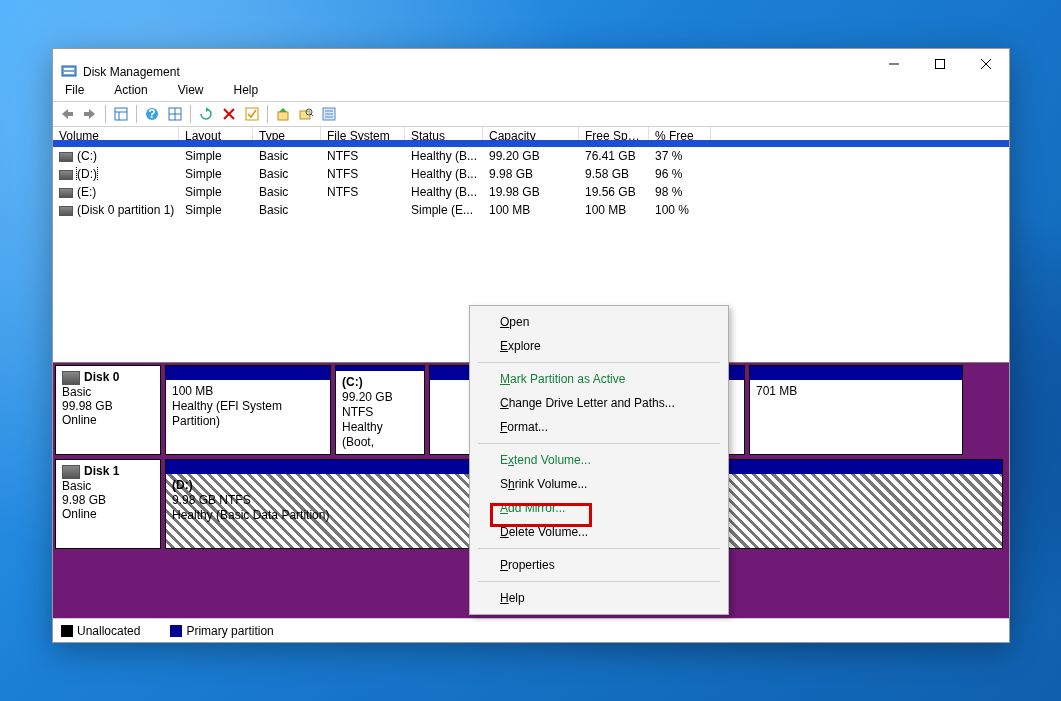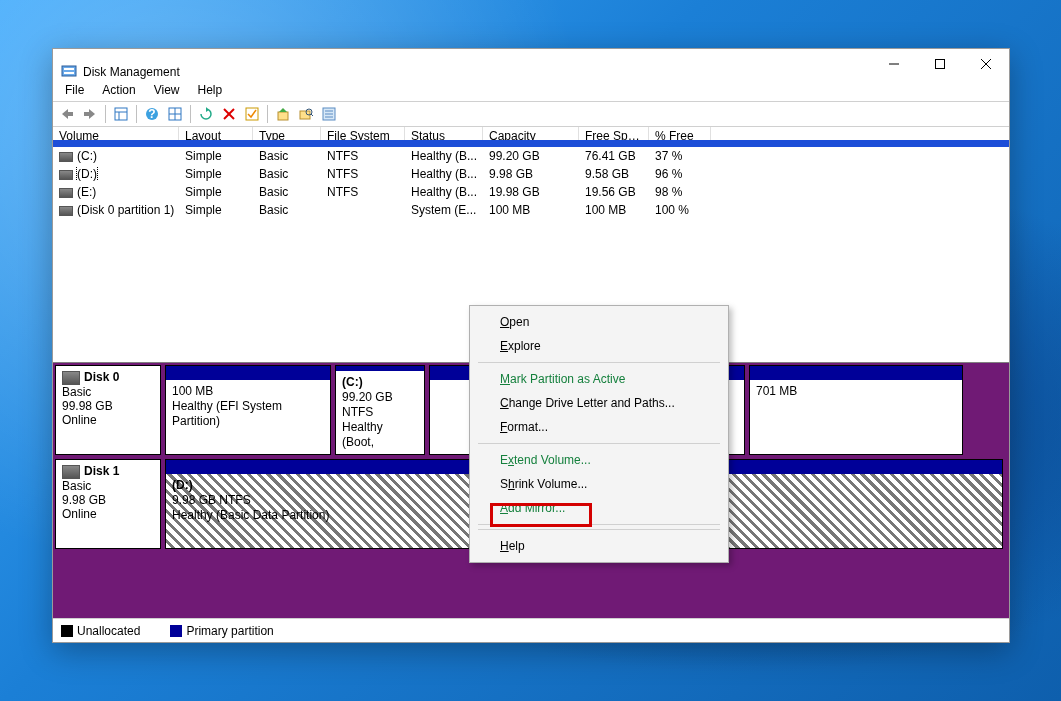--- a/index.html
+++ b/index.html
@@ -7,21 +7,21 @@
 .bg-swirl{position:absolute;inset:0;background:
  radial-gradient(circle at 15% 20%,rgba(255,255,255,.25) 0 2%,transparent 40%),
  radial-gradient(ellipse 80% 60% at 70% 60%,rgba(8,60,130,.5) 0 30%,transparent 60%);
  pointer-events:none;}
 .window{position:absolute;left:52px;top:48px;width:958px;height:595px;background:#fff;border:1px solid #9a9a9a;box-shadow:0 8px 30px rgba(0,0,0,.3);display:flex;flex-direction:column;}
 .titlebar{height:30px;display:flex;align-items:flex-end;padding:0 0 0 8px;}
 .titlebar .ticon{width:16px;height:16px;margin-right:6px;display:inline-flex;align-items:center;justify-content:center;}
 .titlebar .title{flex:0 0 auto;}
 .titlebar .spacer{flex:1;}
 .winbtn{width:46px;height:30px;display:flex;align-items:center;justify-content:center;}
-.menubar{height:22px;display:flex;align-items:center;padding:0 4px;gap:2px;}
+.menubar{height:22px;display:flex;align-items:center;padding:0 4px;gap:14px;}
 .menubar .menuitem{padding:2px 8px;}
 .toolbar{height:26px;border-top:1px solid #d0d0d0;border-bottom:1px solid #d0d0d0;display:flex;align-items:center;padding:0 4px;gap:3px;}
 .toolsep{width:1px;height:18px;background:#c0c0c0;margin:0 2px;}
 .tbtn{width:20px;height:20px;display:flex;align-items:center;justify-content:center;border:1px solid transparent;}
 .content{flex:1;display:flex;flex-direction:column;border-left:0;border-right:0;}
 .listpane{height:236px;border-bottom:1px solid #808080;overflow:hidden;background:#fff;}
 .listhead{display:flex;height:20px;border-bottom:7px solid #1d4ed8;background:#fff;}
 .listhead .col{border-right:1px solid #e0e0e0;padding:2px 6px;white-space:nowrap;overflow:hidden;text-overflow:ellipsis;font-weight:400;}
 .listrows{}
 .listrow{display:flex;height:18px;align-items:center;}
@@ -214,21 +214,21 @@
             <div class="cell c-stat">Healthy (B...</div>
             <div class="cell c-cap">19.98 GB</div>
             <div class="cell c-free">19.56 GB</div>
             <div class="cell c-pct">98 %</div>
           </div>
           <div class="listrow">
             <div class="cell c-vol"><span class="vicon"></span><span class="volname">(Disk 0 partition 1)</span></div>
             <div class="cell c-lay">Simple</div>
             <div class="cell c-type">Basic</div>
             <div class="cell c-fs"></div>
-            <div class="cell c-stat">System (E...</div>
+            <div class="cell c-stat">Simple (E...</div>
             <div class="cell c-cap">100 MB</div>
             <div class="cell c-free">100 MB</div>
             <div class="cell c-pct">100 %</div>
           </div>
         </div>
     </div>
 
     <div class="gridpane" id="gridpane">
         <div class="diskrow">
           <div class="diskinfo">
@@ -299,20 +299,26 @@
   <div class="csep"></div>
   <div class="ci disabled">
       <span>E<u>x</u>tend Volume...</span>
     </div>
   <div class="ci">
       <span>S<u>h</u>rink Volume...</span>
     </div>
   <div class="ci disabled">
       <span><u>A</u>dd Mirror...</span>
     </div>
+  <div class="ci">
+      <span><u>D</u>elete Volume...</span>
+    </div>
   <div class="csep"></div>
+  <div class="ci">
+      <span><u>P</u>roperties</span>
+    </div>
   <div class="csep"></div>
   <div class="ci">
       <span><u>H</u>elp</span>
     </div>
 </div>
 
 <div class="redbox" style="left:490px;top:503px;width:102px;height:24px"></div>
 
 </body></html>

